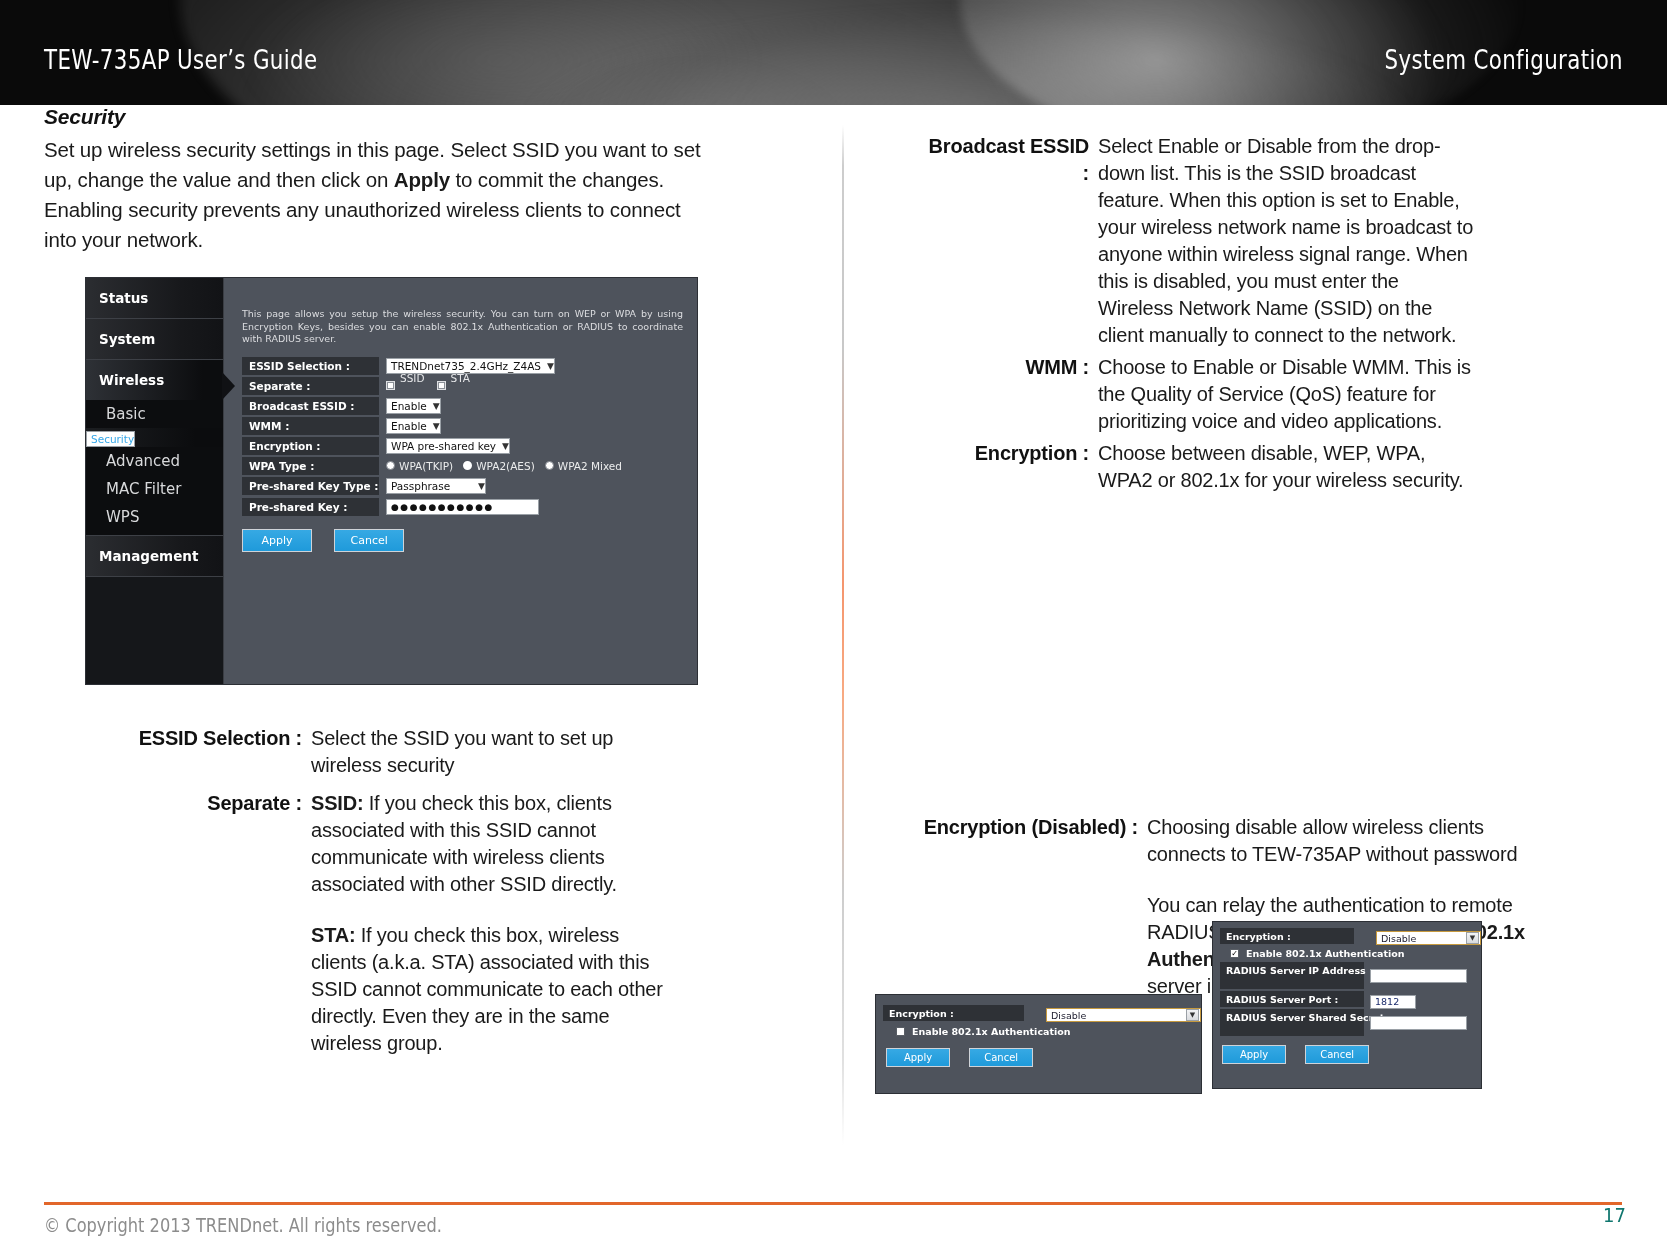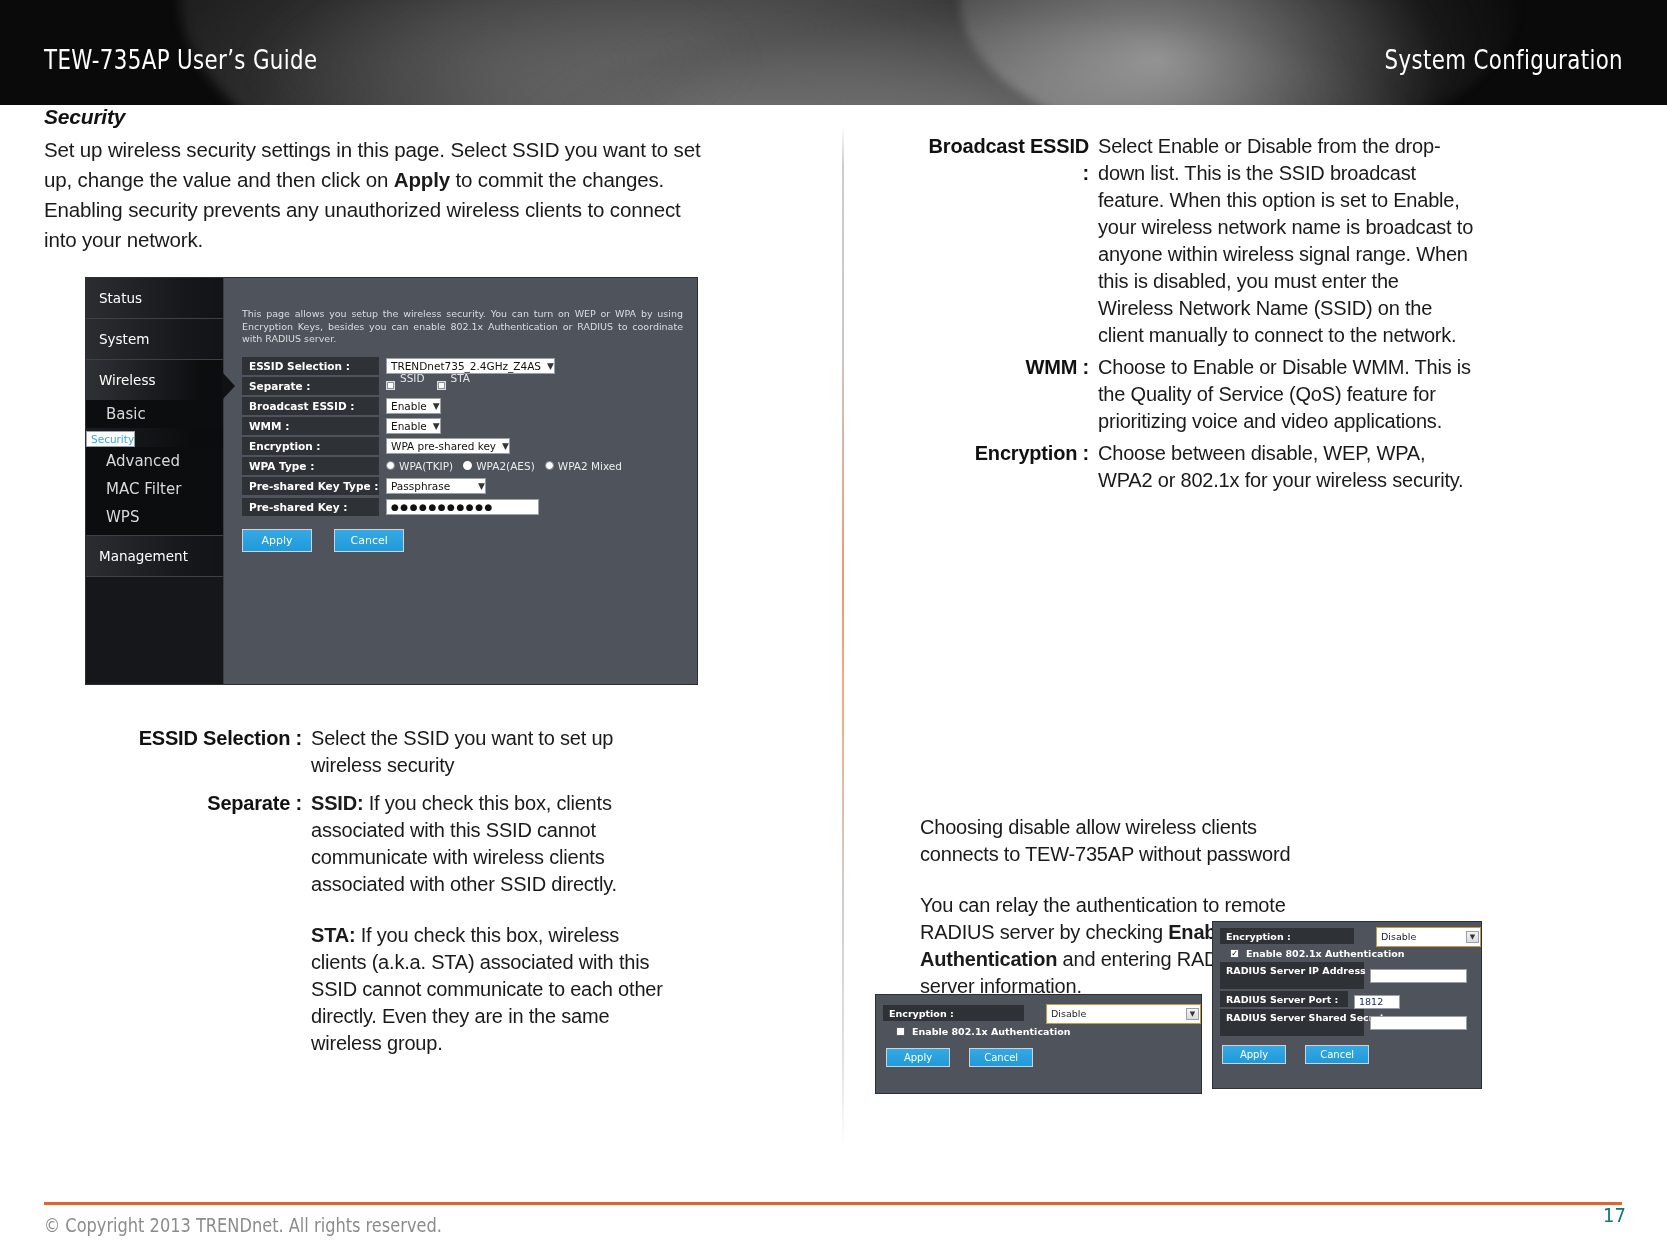--- a/index.html
+++ b/index.html
@@ -114,21 +114,21 @@
     overflow:hidden;
   }
   .shot-big { width:613px; height:408px; margin-left:41px; margin-top:22px; }
 
   .nav {
     position:absolute; left:0; top:0; width:138px; height:100%;
     background:linear-gradient(to right,#2b2d31 0%,#17181b 70%,#121316 100%);
     border-right:1px solid #3a3d43;
   }
   .nav-main {
-    color:#ffffff; font-weight:normal; font-size:13.5px;
+    color:#ffffff; font-weight:bold; font-size:13.5px;
     padding:12px 0 12px 13px;
     border-bottom:1px solid #3d4046;
     position:relative;
   }
   .nav-main.active {
     background:linear-gradient(to right,#2e3136 0%,#0c0d0f 85%);
     border-bottom:none;
   }
   .nav-arrow {
     position:absolute; right:-12px; top:12px;
@@ -199,21 +199,21 @@
 
   .sfrow { display:flex; align-items:center; margin:0 0 2px 7px; height:16px; }
   .sfrow .lbl {
     height:16px; background:#2e3136; color:#ffffff;
     font-weight:bold; font-size:9.5px;
     display:flex; align-items:center; padding-left:6px; white-space:nowrap;
   }
   .sfrow .val { margin-left:6px; }
   .sel-s {
     background:#ffffff; border:1px solid #c79a3e;
-    height:20px; font-size:9.5px; color:#223;
+    height:14px; font-size:9.5px; color:#223;
     display:inline-flex; align-items:center; justify-content:space-between;
     padding:0 1px 0 4px; white-space:nowrap;margin-left:16px;
   }
   .sel-s .ddbtn {
     width:13px;height:12px;margin-left:6px;
     background:linear-gradient(to bottom,#f3f4f6,#d9dbde);
     border:1px solid #9aa0a6;
     display:inline-flex;align-items:center;justify-content:center;
     font-size:7px;color:#333;
   }
@@ -474,21 +474,21 @@
         </div>
         <div class="sfrow" style="height:27px;align-items:stretch;">
           <div class="lbl" style="width:144px;height:27px;line-height:11px;display:block;padding-top:3px;">RADIUS Server IP Address :</div>
           <div class="val" style="display:flex;align-items:center;">
             <span class="txtin-s" style="width:97px;">
                 <span></span>
               </span>
           </div>
         </div>
         <div class="sfrow">
-          <div class="lbl" style="width:128px;">RADIUS Server Port :</div>
+          <div class="lbl" style="width:144px;">RADIUS Server Port :</div>
           <div class="val">
             <span class="txtin-s" style="width:46px;">
                 <span>1812</span>
               </span>
           </div>
         </div>
         <div class="sfrow" style="height:27px;align-items:stretch;">
           <div class="lbl" style="width:144px;height:27px;line-height:11px;display:block;padding-top:3px;">RADIUS Server Shared Secret :</div>
           <div class="val" style="display:flex;align-items:center;">
             <span class="txtin-s" style="width:97px;">
@@ -499,20 +499,21 @@
         <div style="margin-left:9px;margin-top:7px;">
           <span class="btn-s">Apply</span>
           <span style="display:inline-block;width:9px;"></span>
           <span class="btn-s">Cancel</span>
         </div>
       </div>
     </div>
 
     <div class="deflist" style="margin-top:28px;">
       <div class="defrow">
+        <div class="term" style="width:227px;">Encryption (Disabled) :</div>
         <div class="desc" style="max-width:378px;"><span>Choosing disable allow wireless clients connects to TEW-735AP without password</span><span class="gap"></span><span>You can relay the authentication to remote RADIUS server by checking </span><b>Enable 802.1x Authentication</b><span> and entering RADIUS server information.</span></div>
       </div>
     </div>
 
   </div>
 
   <div class="footer-rule"></div>
   <div class="footer-copy">© Copyright 2013 TRENDnet. All rights reserved.</div>
   <div class="footer-page">17</div>
 

